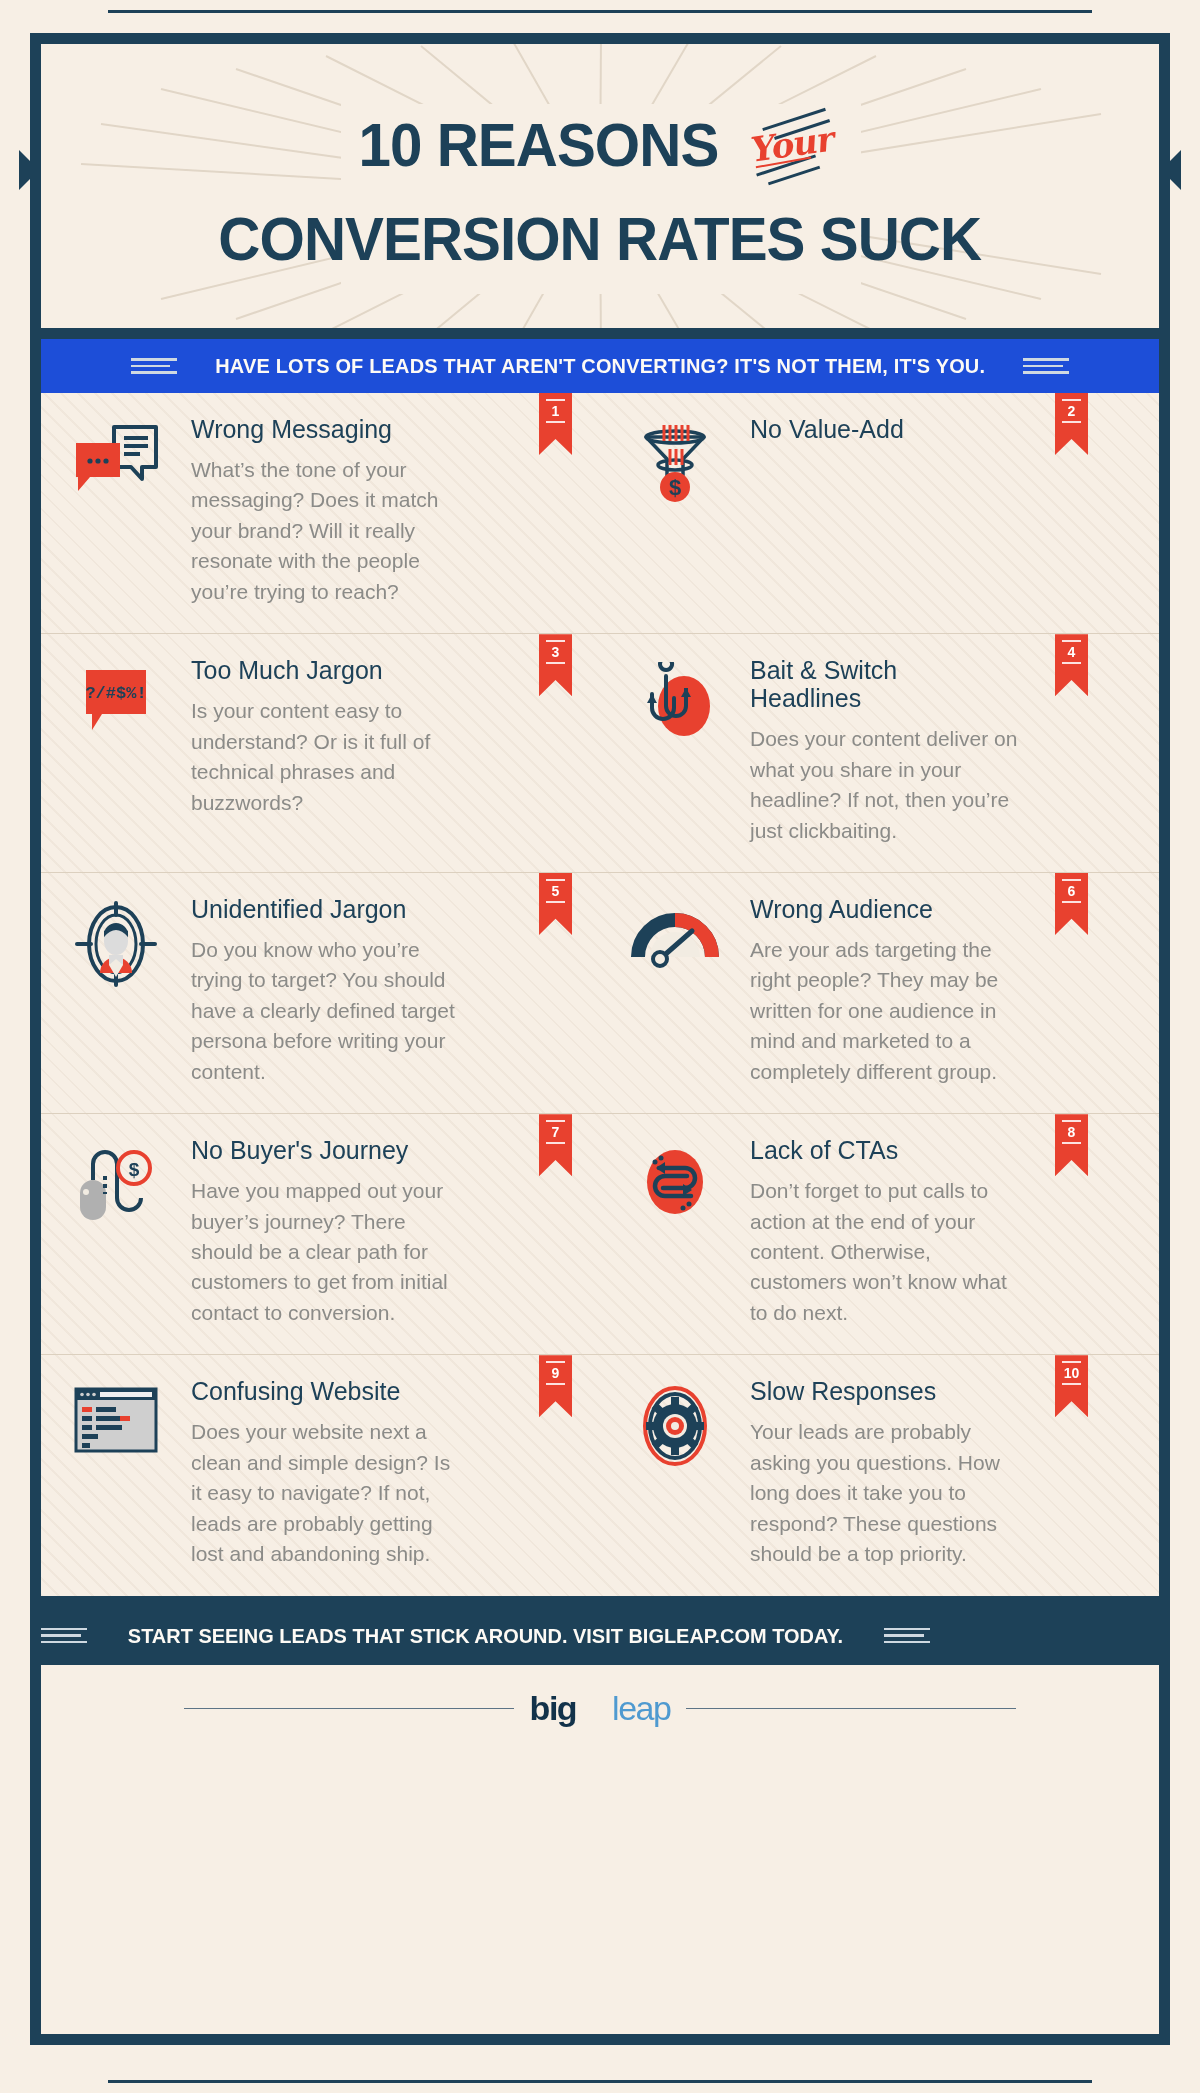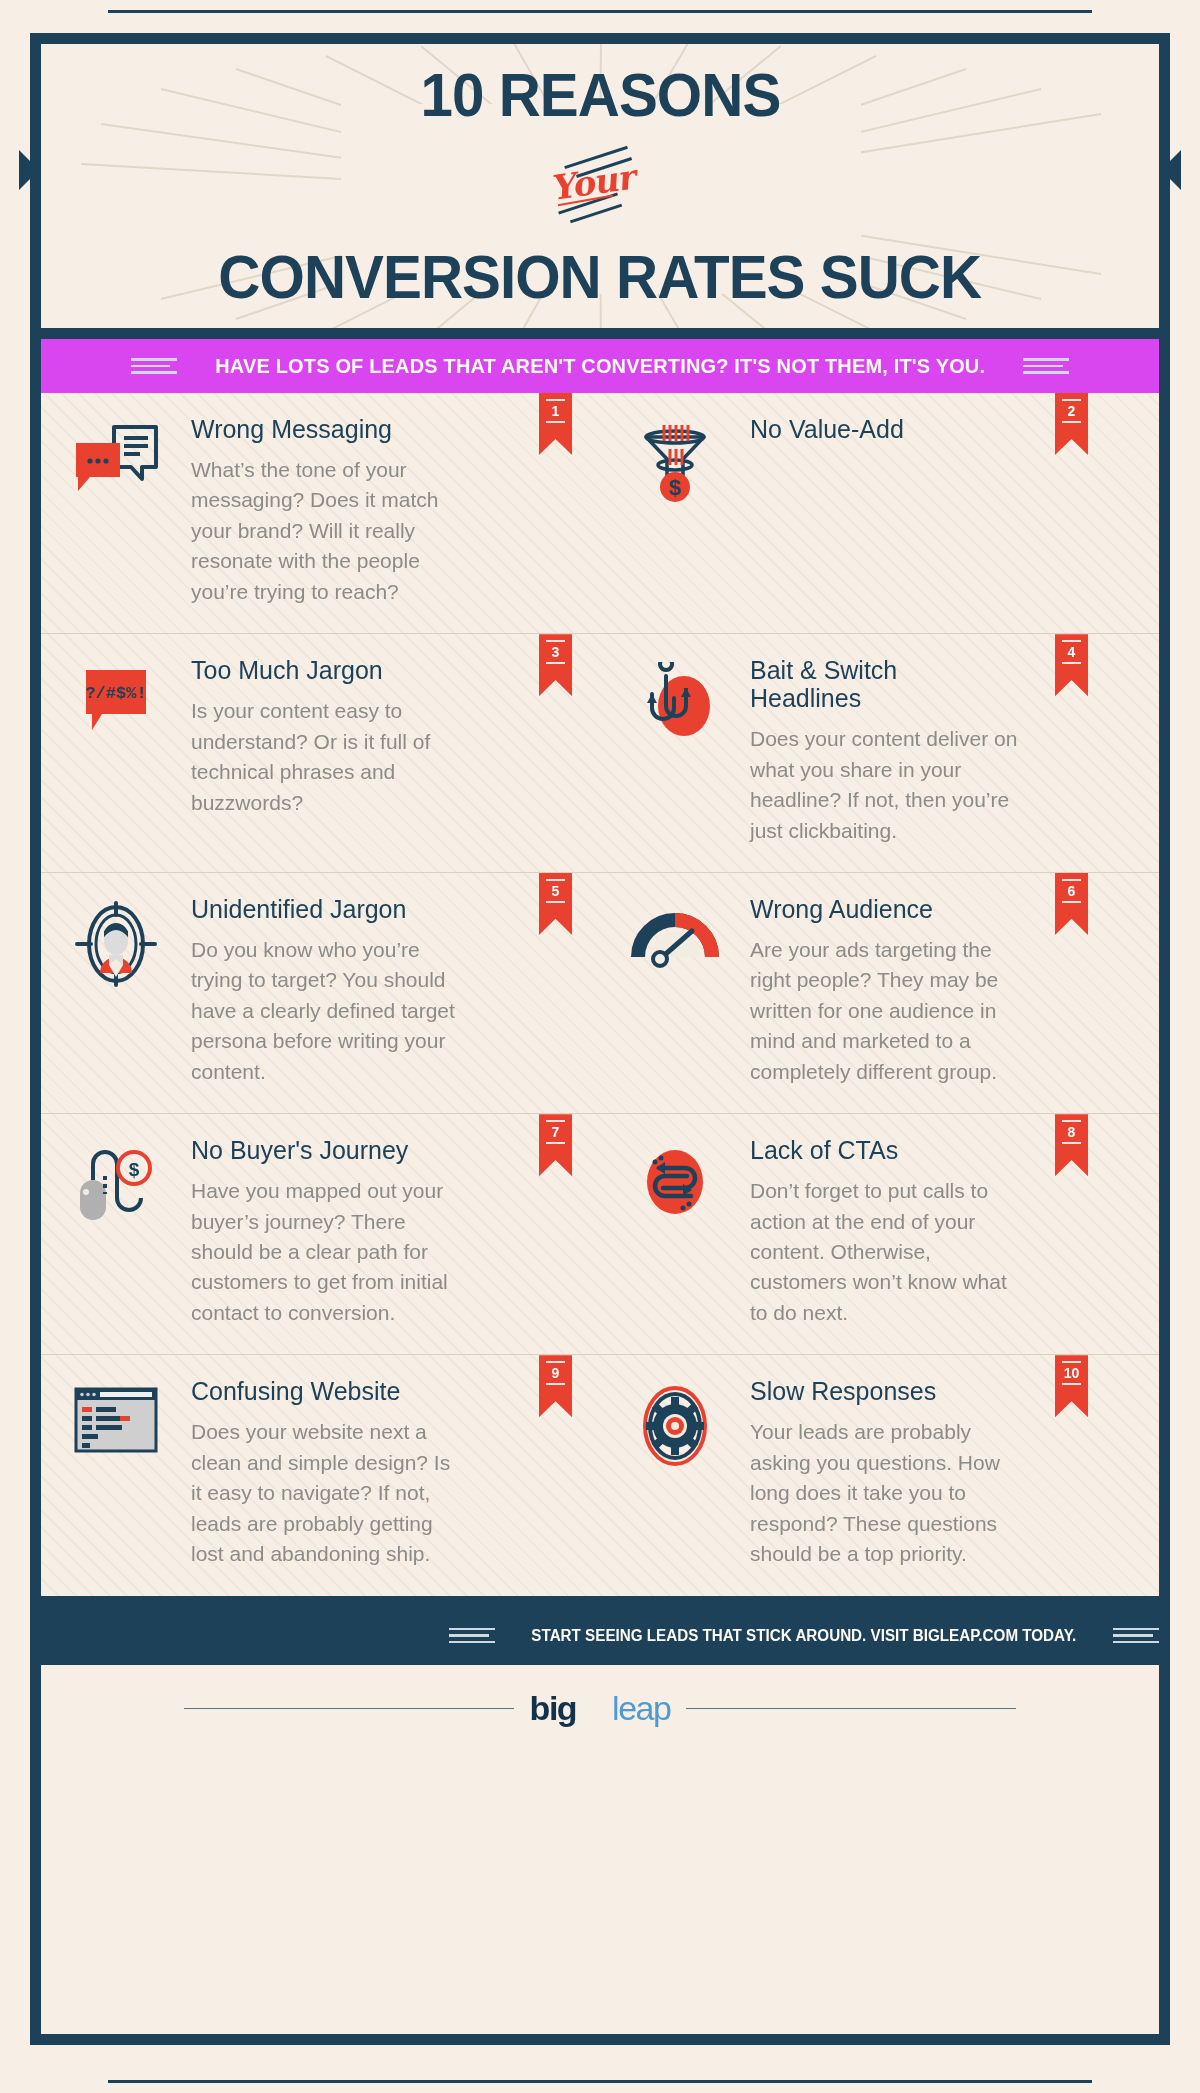--- a/index.html
+++ b/index.html
@@ -38,21 +38,21 @@
     overflow:hidden;
   }
   .sunburst { position:absolute; inset:0; pointer-events:none; }
   .hero-inner {
     position:relative; z-index:2;
     height:100%;
     display:flex; flex-direction:column;
     align-items:center; justify-content:center;
     gap:6px;
   }
-  .title-row { display:flex; align-items:center; gap:14px;flex-direction:column; }
+  .title-row { display:flex; align-items:center; gap:14px; }
   .title-main {
     font-family:"Liberation Sans", sans-serif;
     font-weight:bold;
     font-size:62px;
     letter-spacing:-1px;
     color:#1d4158;
     transform:scaleX(0.94);
     line-height:1;
   }
   .title-line2 {
@@ -75,21 +75,21 @@
     letter-spacing:-1px;
   }
   .your-script::after{
     content:""; position:absolute; left:2px; bottom:2px; width:56px; height:2px;
     background:#e8412f; transform:rotate(-2deg);
   }
   .slash { position:absolute; height:2.5px; background:#1d4158; transform:rotate(-18deg); }
 
   
   .subbar {
-    background:#d946ef; color:#fdfaf5;
+    background:#1d4ed8; color:#fdfaf5;
     height:54px;
     display:flex; align-items:center; justify-content:center; gap:18px;
     font-weight:bold; font-size:21px; letter-spacing:0.2px;
   }
   .subbar-text { transform:scaleX(0.95); white-space:nowrap; }
   .bars { display:flex; flex-direction:column; gap:4px; width:46px; }
   .bars span { display:block; height:2.5px; background:#cfd9e1; }
   .bars span:nth-child(2){ width:86%; }
 
   
@@ -145,22 +145,22 @@
     border-bottom:2px solid rgba(255,255,255,.85);
     padding:3px 0; line-height:1; min-width:19px; text-align:center;
   }
   .ribbon-l { left:498px; }
   .ribbon-r { left:455px; }
 
   
   .footbar {
     background:#1d4158; color:#fdfaf5;
     height:58px;
-    display:flex; align-items:center; justify-content:flex-end; gap:22px;
-    font-weight:bold; font-size:16px;
+    display:flex; align-items:center; justify-content:flex-start; gap:22px;
+    font-weight:bold; font-size:21px;
   }
   .footbar-text{ transform:scaleX(0.95); white-space:nowrap; }
   .logo-strip {
     background:#f7efe5; height:88px;
     display:flex; align-items:center; justify-content:center;
     border-top:0;
   }
   .logo-line { flex:1; height:1.5px; background:#5d7486; max-width:330px; }
   .logo-word { padding:0 16px; font-size:34px; font-weight:bold; letter-spacing:-1.5px; }
   .logo-big { color:#12324a; }

